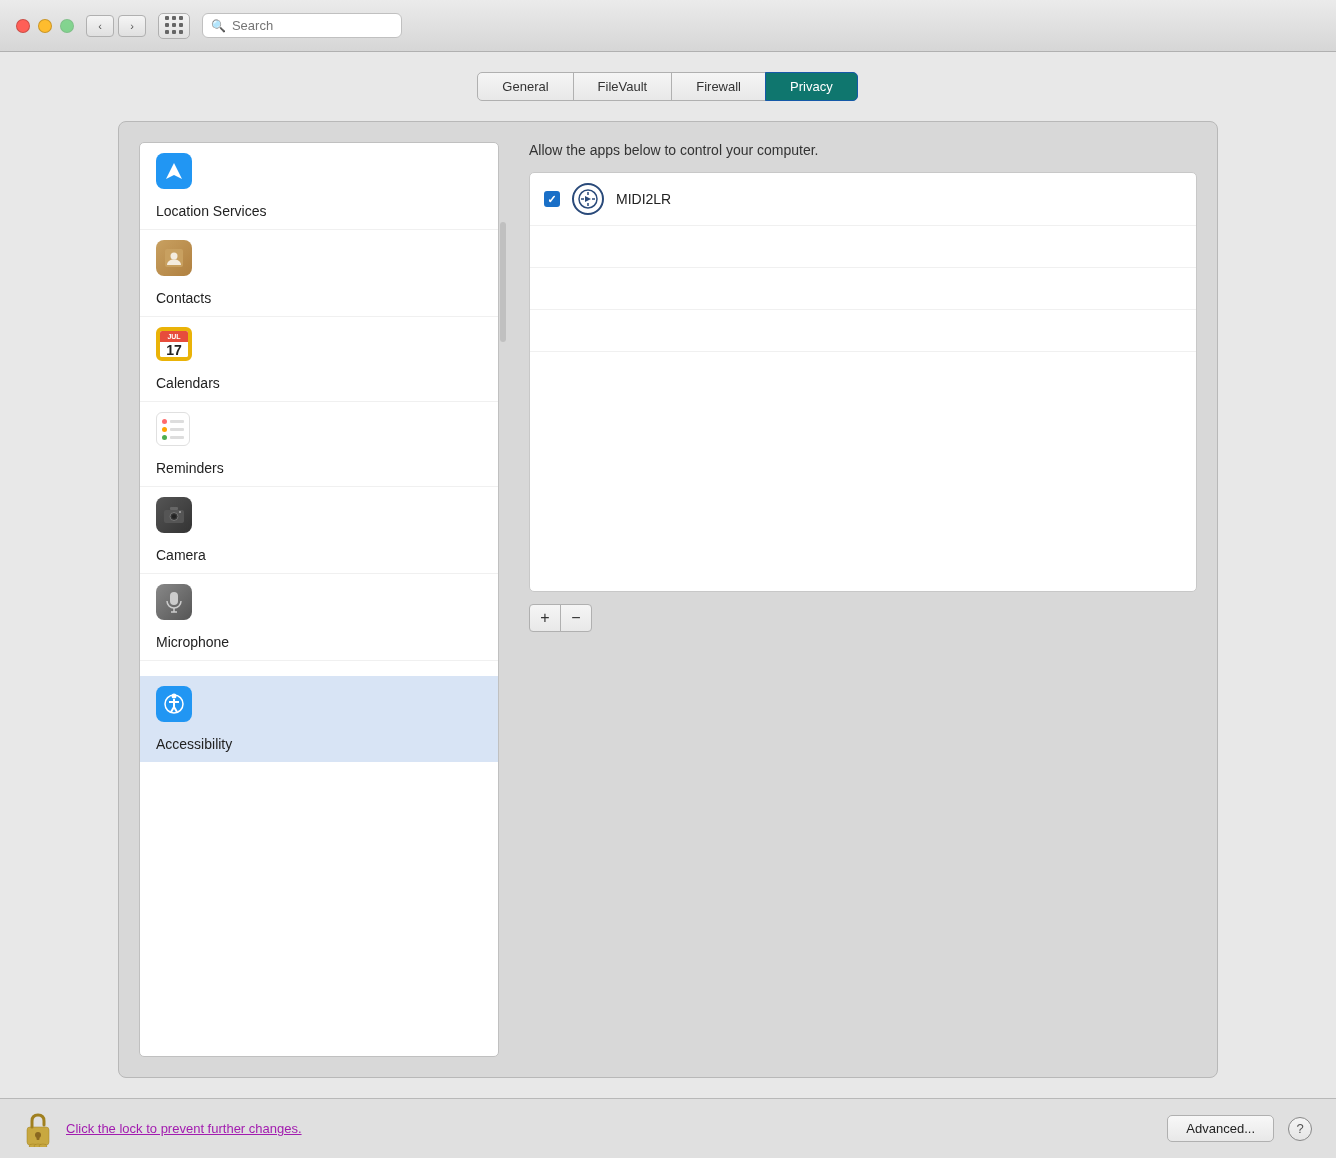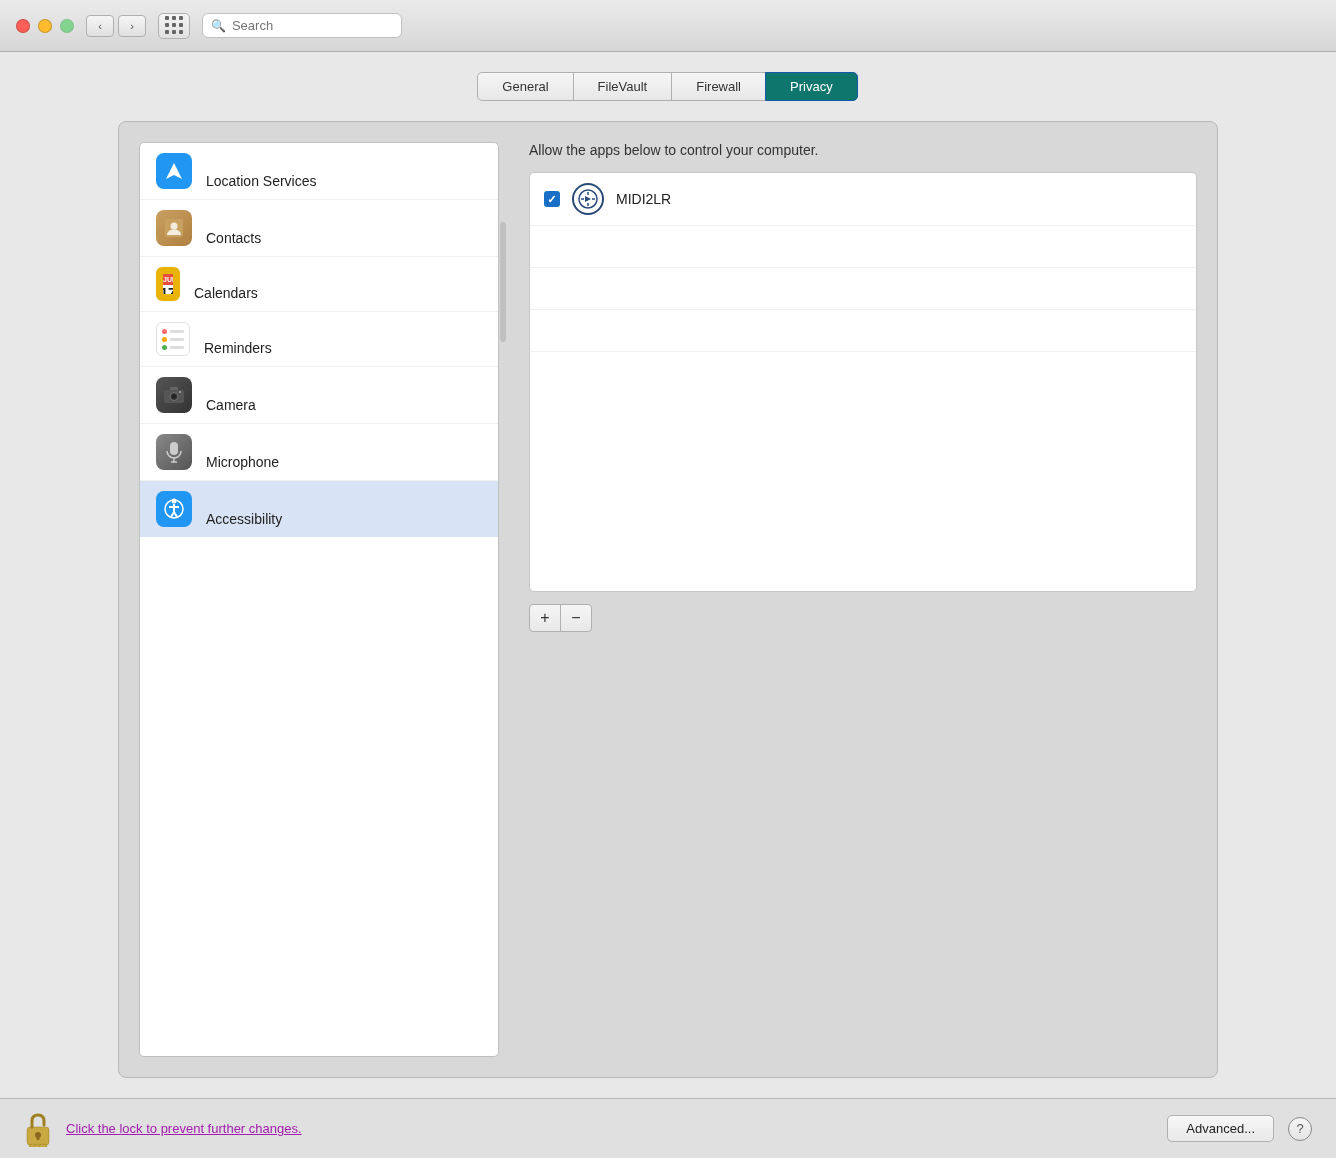--- a/index.html
+++ b/index.html
@@ -184,29 +184,31 @@
       background: white;
       border: 1px solid #c0c0c0;
       border-radius: 5px;
       overflow-y: auto;
       display: flex;
       flex-direction: column;
     }
 
     .sidebar-item {
       display: flex;
-      align-items: flex-end;
+      align-items: flex-start;
       padding: 10px 16px;
       gap: 14px;
       cursor: pointer;
       border-bottom: 1px solid #f0f0f0;
+      flex-direction: column;
     }
 
     .sidebar-item.active {
       background: #d8e4f5;
+      margin-top: 15px;
     }
 
     .sidebar-item:last-child {
       border-bottom: none;
     }
 
     .sidebar-icon {
       width: 36px;
       height: 36px;
       border-radius: 8px;
@@ -377,24 +379,24 @@
       align-items: center;
       justify-content: center;
       font-size: 13px;
       color: #555;
       cursor: pointer;
       background: linear-gradient(to bottom, #f5f5f5, #e5e5e5);
     }
 
     
     .cal-icon {
-      width: 24px;
+      width: 36px;
       height: 34px;
       border-radius: 6px;
-      border: 7px solid #eab308;
+      border: 4px solid #eab308;
       overflow: hidden;
       display: flex;
       flex-direction: column;
     }
     .cal-header {
       background: #e74c3c;
       color: white;
       font-size: 7px;
       text-align: center;
       line-height: 11px;

